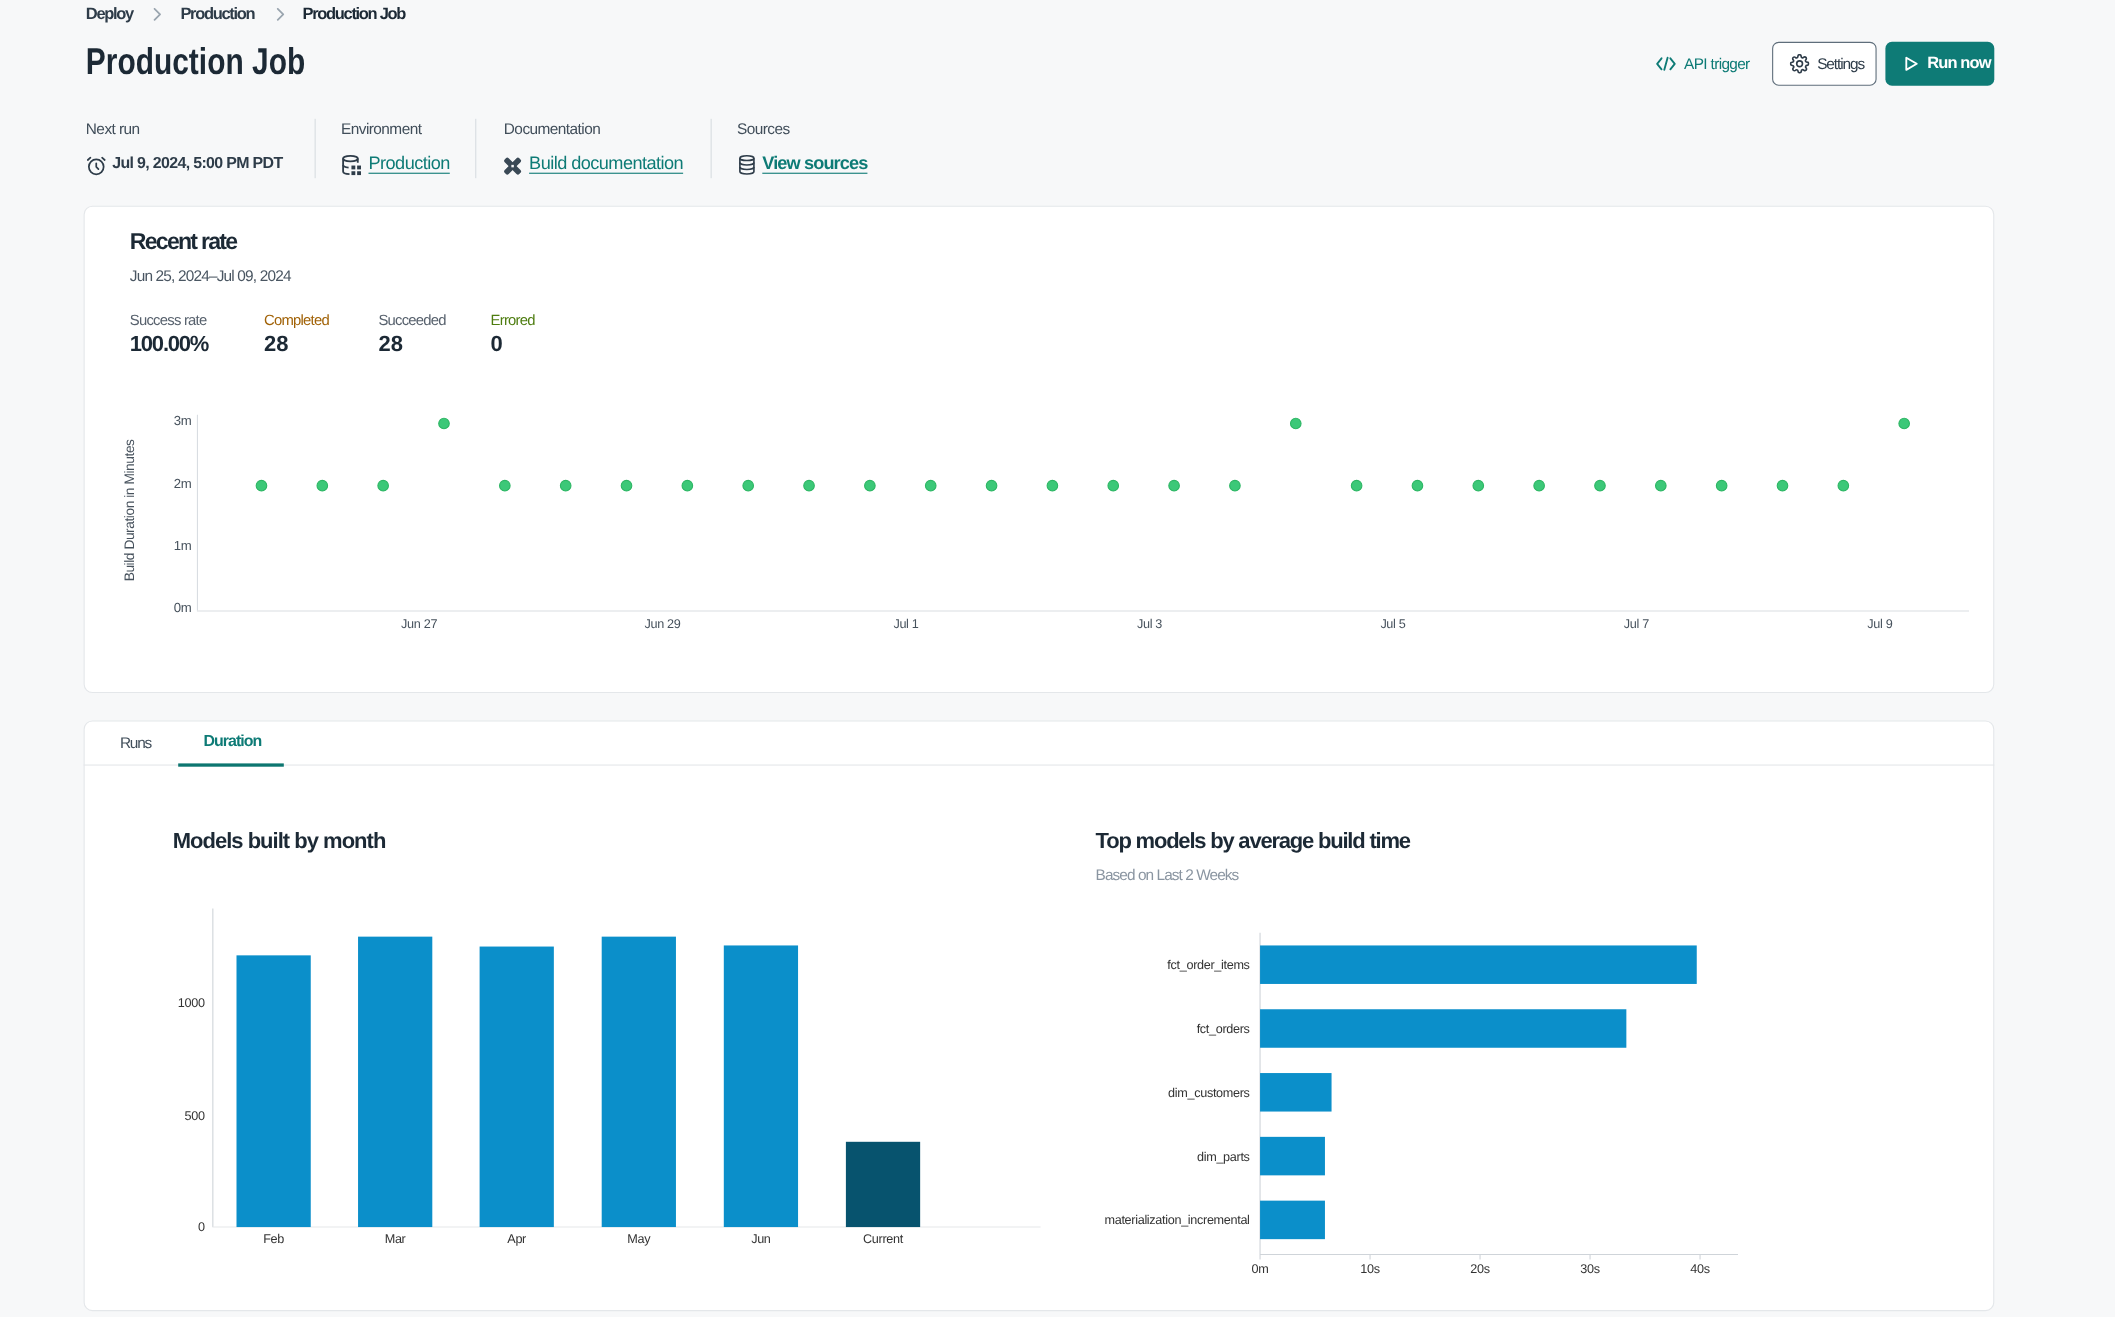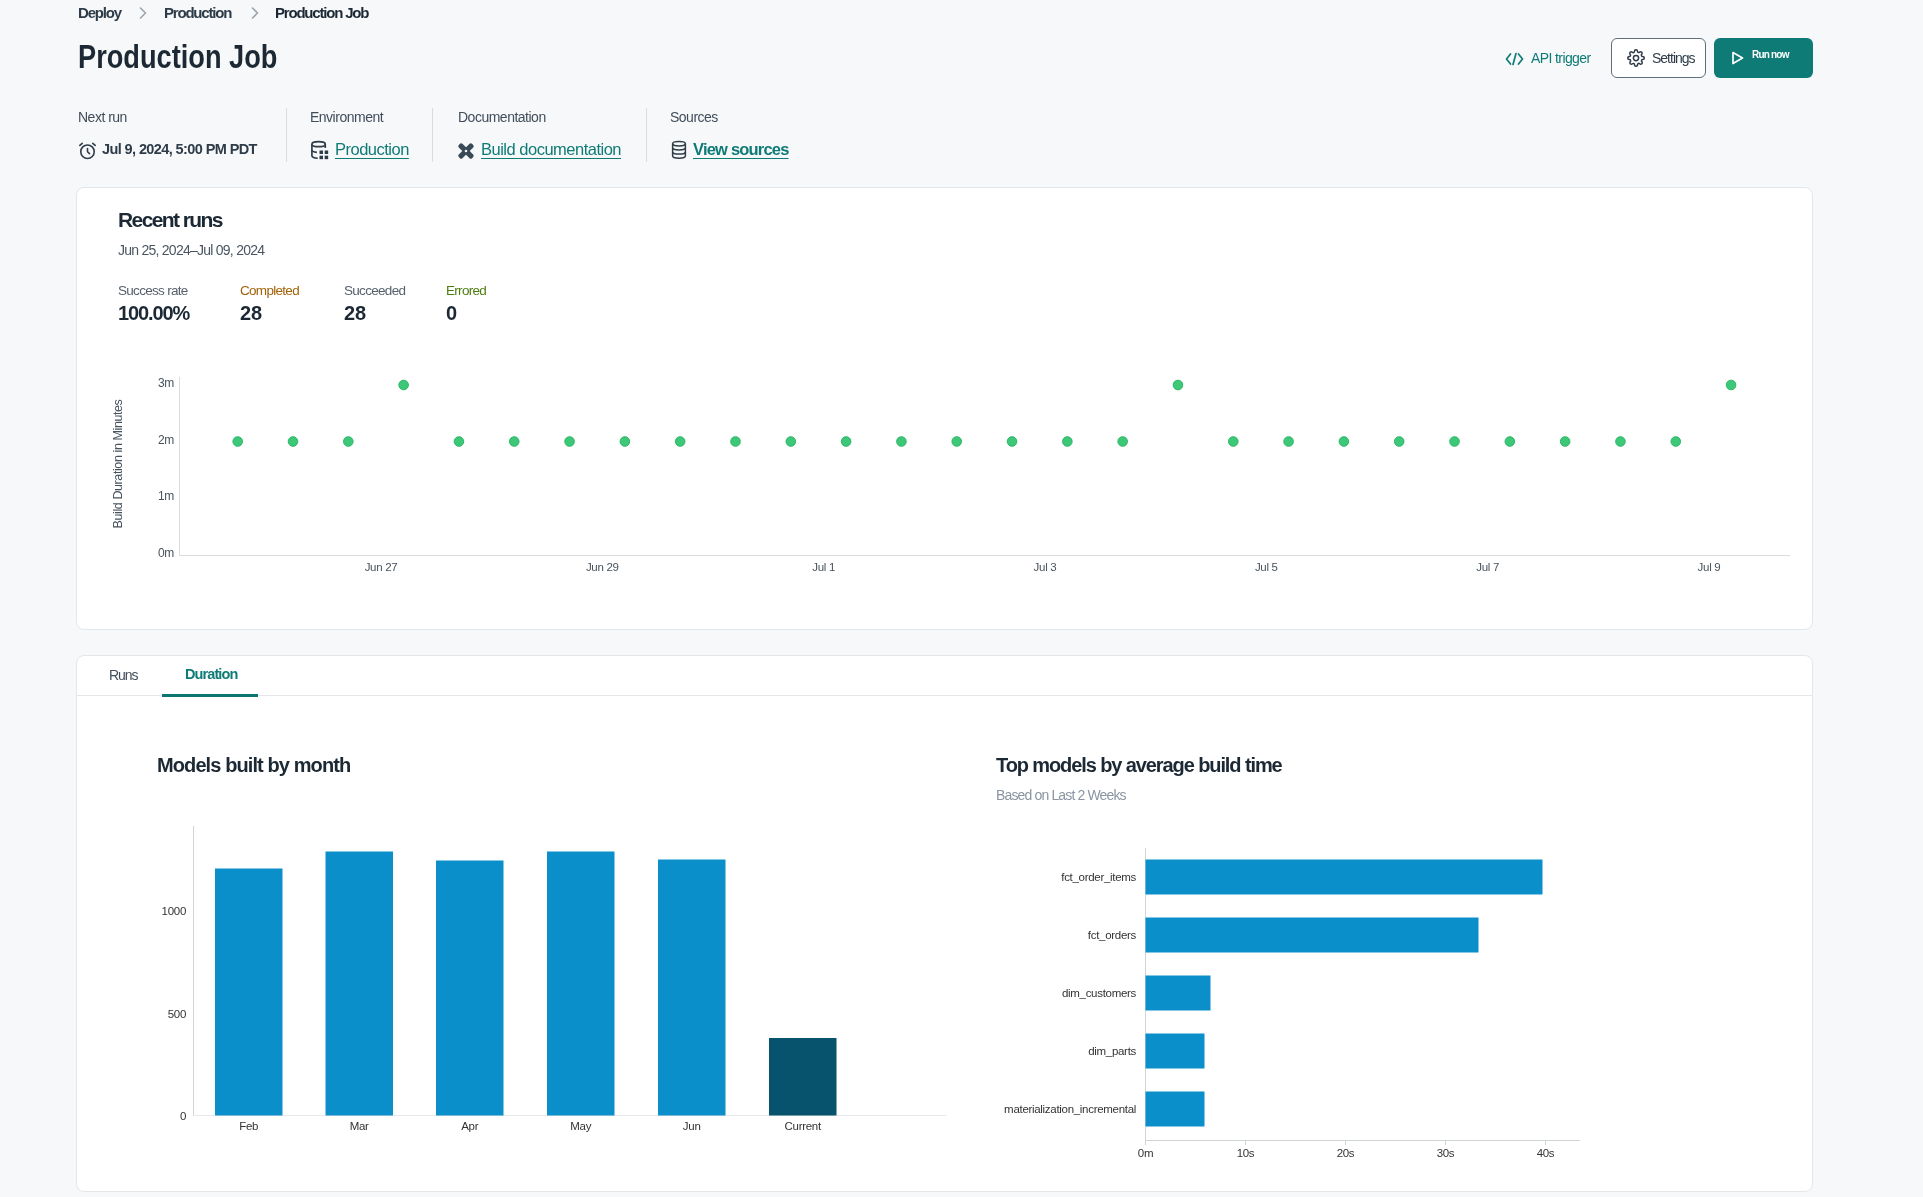--- a/index.html
+++ b/index.html
@@ -38,21 +38,21 @@
   <svg width="18" height="18" viewBox="0 0 24 24" style="position:absolute; left:15px; top:10px;">
     <path d="M12 15.5A3.5 3.5 0 1 0 12 8.5a3.5 3.5 0 0 0 0 7z M19.4 15a1.65 1.65 0 0 0 .33 1.82l.06.06a2 2 0 1 1-2.83 2.83l-.06-.06a1.65 1.65 0 0 0-1.82-.33 1.65 1.65 0 0 0-1 1.51V21a2 2 0 1 1-4 0v-.09a1.65 1.65 0 0 0-1-1.51 1.65 1.65 0 0 0-1.82.33l-.06.06a2 2 0 1 1-2.83-2.83l.06-.06a1.65 1.65 0 0 0 .33-1.82 1.65 1.65 0 0 0-1.51-1H3a2 2 0 1 1 0-4h.09a1.65 1.65 0 0 0 1.51-1 1.65 1.65 0 0 0-.33-1.82l-.06-.06a2 2 0 1 1 2.83-2.83l.06.06a1.65 1.65 0 0 0 1.82.33h0a1.65 1.65 0 0 0 1-1.51V3a2 2 0 1 1 4 0v.09a1.65 1.65 0 0 0 1 1.51h0a1.65 1.65 0 0 0 1.82-.33l.06-.06a2 2 0 1 1 2.83 2.83l-.06.06a1.65 1.65 0 0 0-.33 1.82v0a1.65 1.65 0 0 0 1.51 1H21a2 2 0 1 1 0 4h-.09a1.65 1.65 0 0 0-1.51 1z" fill="none" stroke="#2e3c49" stroke-width="2" stroke-linejoin="round"></path>
   </svg>
   <span style="position:absolute; left:40px; top:11px; font-size:14px; color:#2e3c49; letter-spacing:-1px;">Settings</span>
 </div>
 
 <div class="abs" style="left:1714px; top:38px; width:99px; height:40px; background:#0e7b76; border-radius:6px;">
   <svg width="15" height="16" viewBox="0 0 15 16" style="position:absolute; left:16px; top:12px;">
     <path d="M3 2.5 L12.5 8 L3 13.5 Z" fill="none" stroke="#fff" stroke-width="1.7" stroke-linejoin="round"></path>
   </svg>
-  <span style="position:absolute; left:38px; top:11px; font-size:10px; color:#fff; font-weight:bold; letter-spacing:-0.8px;text-align:right;">Run now</span>
+  <span style="position:absolute; left:38px; top:11px; font-size:15px; color:#fff; font-weight:bold; letter-spacing:-0.8px;text-align:right;">Run now</span>
 </div>
 
 <div class="abs lbl" style="left:78px; top:109px;">Next run</div>
 <svg class="abs" width="19" height="19" viewBox="0 0 24 24" style="left:78px; top:141px;">
   <circle cx="12" cy="13.5" r="8.5" fill="none" stroke="#2e3c49" stroke-width="2"></circle>
   <path d="M12 9.5 L12 13.5 L14.5 16" fill="none" stroke="#2e3c49" stroke-width="2" stroke-linecap="round" stroke-linejoin="round"></path>
   <path d="M5.3 3 L2.3 5.6" fill="none" stroke="#2e3c49" stroke-width="2" stroke-linecap="round"></path>
   <path d="M18.7 3 L21.7 5.6" fill="none" stroke="#2e3c49" stroke-width="2" stroke-linecap="round"></path>
 </svg>
 <div class="abs" style="left:102px; top:142.4px; line-height:1; font-size:14.5px; font-weight:bold; color:#2e3c49; letter-spacing:-0.6px;">Jul 9, 2024, 5:00 PM PDT</div>
@@ -88,21 +88,21 @@
 <div class="abs lbl" style="left:670px; top:109px;">Sources</div>
 <svg class="abs" width="18" height="20" viewBox="0 0 24 26" style="left:670px; top:140px;">
   <ellipse cx="12" cy="4.7" rx="8.5" ry="2.9" fill="none" stroke="#2e3c49" stroke-width="2"></ellipse>
   <path d="M3.5 4.7 L3.5 21 C3.5 22.6 7.3 23.9 12 23.9 C16.7 23.9 20.5 22.6 20.5 21 L20.5 4.7" fill="none" stroke="#2e3c49" stroke-width="2"></path>
   <path d="M3.5 10.1 C3.5 11.7 7.3 13 12 13 C16.7 13 20.5 11.7 20.5 10.1" fill="none" stroke="#2e3c49" stroke-width="2"></path>
   <path d="M3.5 15.5 C3.5 17.1 7.3 18.4 12 18.4 C16.7 18.4 20.5 17.1 20.5 15.5" fill="none" stroke="#2e3c49" stroke-width="2"></path>
 </svg>
 <a class="tlink abs" style="left:693px; top:140.6px; line-height:1; font-size:16.5px; letter-spacing:-0.8px;font-weight:bold;">View sources</a>
 
 <div class="card" style="left:76px; top:187px; width:1737px; height:443px;"></div>
-<div class="abs" style="left:118px; top:207px; font-size:21px; line-height:1.2; font-weight:bold; color:#1c2935; letter-spacing:-1.6px;">Recent runs</div>
+<div class="abs" style="left:118px; top:207px; font-size:21px; line-height:1.2; font-weight:bold; color:#1c2935; letter-spacing:-1.6px;">Recent rate</div>
 <div class="abs" style="left:118px; top:242px; font-size:14px; line-height:1.2; color:#4a5662; letter-spacing:-0.75px;">Jun 25, 2024–Jul 09, 2024</div>
 
 <div class="abs" style="left:118px; top:284px; font-size:13.5px; line-height:1; color:#57616d; letter-spacing:-0.7px;">Success rate</div>
 <div class="abs" style="left:118px; top:301px; font-size:20px; line-height:1.2; font-weight:bold; color:#1c2935; letter-spacing:-1.1px;">100.00%</div>
 <div class="abs" style="left:240px; top:284px; font-size:13.5px; line-height:1; color:#a16207; letter-spacing:-0.7px;">Completed</div>
 <div class="abs" style="left:240px; top:301px; font-size:20px; line-height:1.2; font-weight:bold; color:#1c2935;">28</div>
 <div class="abs" style="left:344px; top:284px; font-size:13.5px; line-height:1; color:#57616d; letter-spacing:-0.7px;">Succeeded</div>
 <div class="abs" style="left:344px; top:301px; font-size:20px; line-height:1.2; font-weight:bold; color:#1c2935;">28</div>
 <div class="abs" style="left:446px; top:284px; font-size:13.5px; line-height:1; color:#4d7c0f; letter-spacing:-0.7px;">Errored</div>
 <div class="abs" style="left:446px; top:301px; font-size:20px; line-height:1.2; font-weight:bold; color:#1c2935;">0</div>

